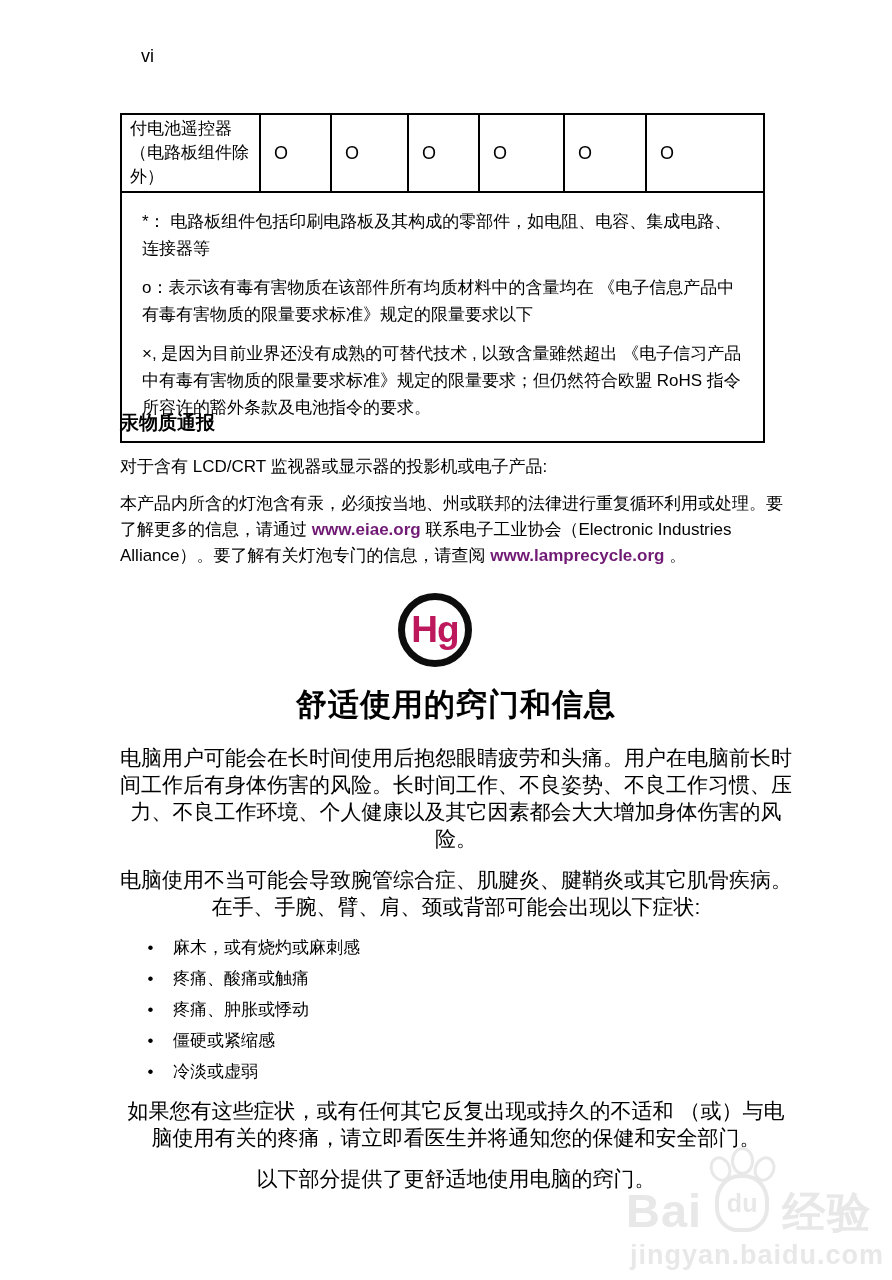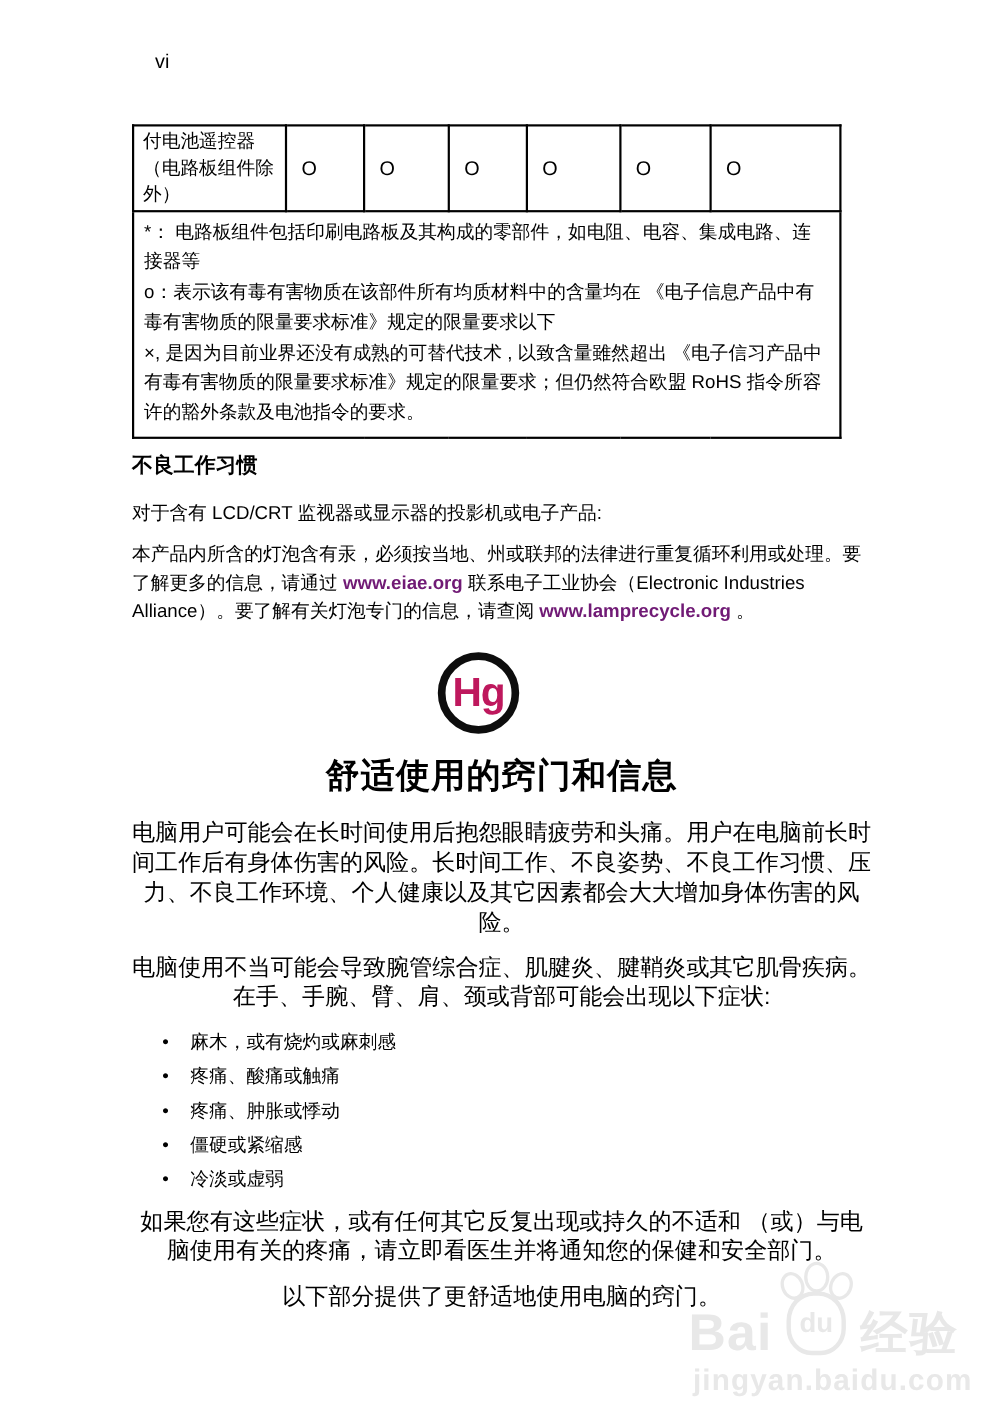--- a/index.html
+++ b/index.html
@@ -17,21 +17,21 @@
   }
   table.rohs td{
     border:2px solid #000;font-size:17px;vertical-align:middle;
     padding:2px 6px;line-height:24px;
   }
   table.rohs td.lbl{padding:2px 4px 2px 8px;}
   table.rohs td.val{padding-left:13px;font-size:18px;}
   table.rohs tr.r1 td{height:48px;}
   table.rohs tr.r2 td{height:66px;}
   table.rohs td.notes{padding:3px 8px 8px 8px;line-height:27px;font-size:17px;}
-  table.rohs td.notes div{margin:1px;}
+  table.rohs td.notes div{margin:12px;}
 
   
   .mercury{position:absolute;top:410px;left:120px;width:668px;}
   .mercury h2{font-size:19px;font-weight:bold;margin:0 0 18px 0;}
   .mercury p{font-size:17px;line-height:26px;margin:0 0 11px 0;}
   .doc-link{font-weight:bold;color:#701a75;}
 
   
   .hg-logo{
     position:absolute;top:593px;left:398px;width:60px;height:60px;
@@ -95,21 +95,21 @@
       <td class="notes" colspan="7">
         <div>*： 电路板组件包括印刷电路板及其构成的零部件，如电阻、电容、集成电路、连接器等</div>
         <div>o：表示该有毒有害物质在该部件所有均质材料中的含量均在 《电子信息产品中有毒有害物质的限量要求标准》规定的限量要求以下</div>
         <div>×, 是因为目前业界还没有成熟的可替代技术 , 以致含量雖然超出 《电子信习产品中有毒有害物质的限量要求标准》规定的限量要求；但仍然符合欧盟 RoHS 指令所容许的豁外条款及电池指令的要求。</div>
       </td>
     </tr>
   </tbody>
 </table>
 
 <div class="mercury">
-  <h2>不良工作习惯</h2>
+  <h2>汞物质通报</h2>
   <p>对于含有 LCD/CRT 监视器或显示器的投影机或电子产品:</p>
   <p><span>本产品内所含的灯泡含有汞，必须按当地、州或联邦的法律进行重复循环利用或处理。要了解更多的信息，请通过 </span><span class="doc-link">www.eiae.org</span><span> 联系电子工业协会（Electronic Industries Alliance）。要了解有关灯泡专门的信息，请查阅 </span><span class="doc-link">www.lamprecycle.org</span><span> 。</span></p>
 </div>
 
 <div class="hg-logo">Hg</div>
 
 <div class="comfort">
   <h1>舒适使用的窍门和信息</h1>
   <p>电脑用户可能会在长时间使用后抱怨眼睛疲劳和头痛。用户在电脑前长时间工作后有身体伤害的风险。长时间工作、不良姿势、不良工作习惯、压力、不良工作环境、个人健康以及其它因素都会大大增加身体伤害的风险。</p>
   <p>电脑使用不当可能会导致腕管综合症、肌腱炎、腱鞘炎或其它肌骨疾病。在手、手腕、臂、肩、颈或背部可能会出现以下症状:</p>

